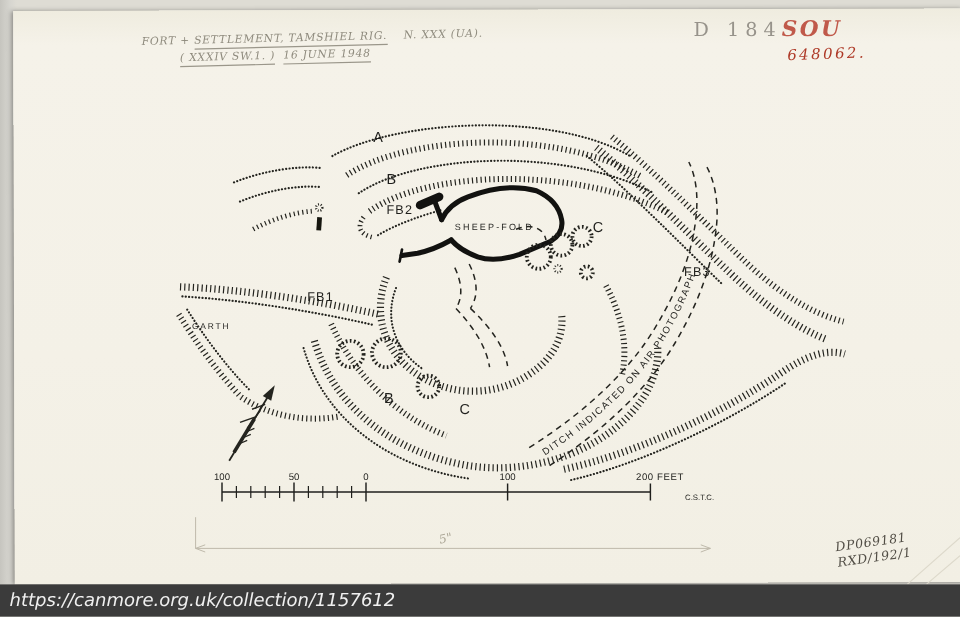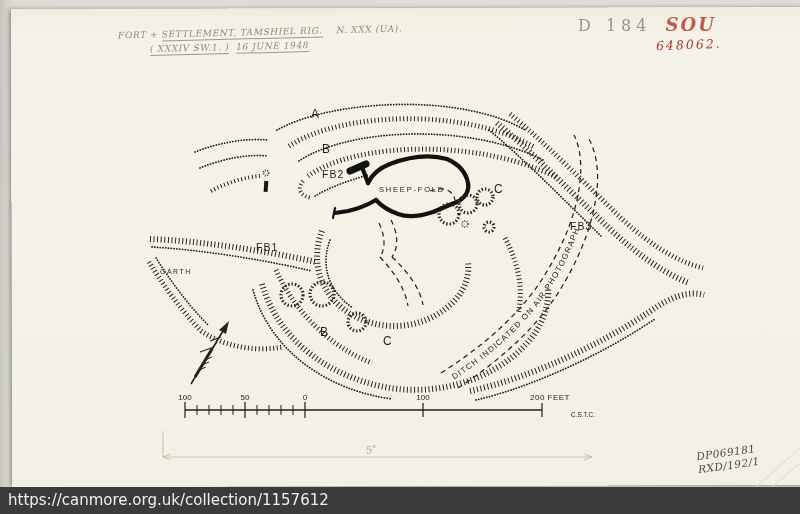--- a/index.html
+++ b/index.html
@@ -22,34 +22,34 @@
   .ring{stroke-dasharray:1.4 2;stroke-width:3.2;stroke:#24241f;fill:none;}
   text.lbl{fill:#1f1f1c;font-family:"Liberation Sans",sans-serif;}
   .pencil-note{
     position:absolute;color:#8f8b7e;font-family:"DejaVu Serif",serif;
     font-style:italic;font-size:9px;letter-spacing:.6px;transform:rotate(-1.4deg);
     white-space:nowrap;
   }
   .pencil-note .u{border-bottom:1px solid #9a968a;padding-bottom:1px;}
   .cat{position:absolute;white-space:nowrap;}
   .cat .d246{color:#97938b;font-family:"DejaVu Serif",serif;font-size:16px;letter-spacing:5px;}
-  .cat .sou{color:#c0594a;font-family:"DejaVu Serif",serif;font-style:italic;font-size:18px;font-weight:bold;letter-spacing:2px;margin-left:14px;}
+  .cat .sou{color:#c0594a;font-family:"DejaVu Serif",serif;font-style:italic;font-size:18px;font-weight:bold;letter-spacing:2px;}
   .cat .num{display:block;color:#ae3a28;font-family:"DejaVu Serif",serif;font-style:italic;font-size:12.5px;letter-spacing:2px;margin:2px 0 0 78px;transform:rotate(-2deg);}
   .photo-ref{
     position:absolute;color:#514d45;font-family:"DejaVu Serif",serif;font-style:italic;
     font-size:10.5px;line-height:13px;transform:rotate(-8deg);white-space:nowrap;letter-spacing:.5px;
   }
   .width-note{
     position:absolute;color:#aba696;font-family:"DejaVu Serif",serif;font-style:italic;
     font-size:10px;transform:rotate(-12deg);
   }
   .url-bar{
     position:absolute;left:0;right:0;bottom:0;height:27px;background:#3b3b3b;
     color:#f0f0f0;font-family:"DejaVu Sans",sans-serif;font-size:15px;line-height:27px;
-    padding-left:8px;box-sizing:border-box;
+    padding-left:8px;box-sizing:border-box;font-style:italic;
   }
 </style>
 </head>
 <body>
 
 <div class="scan">
   <div class="paper"></div>
 
   <svg class="plan" viewBox="0 0 800 487">
 

